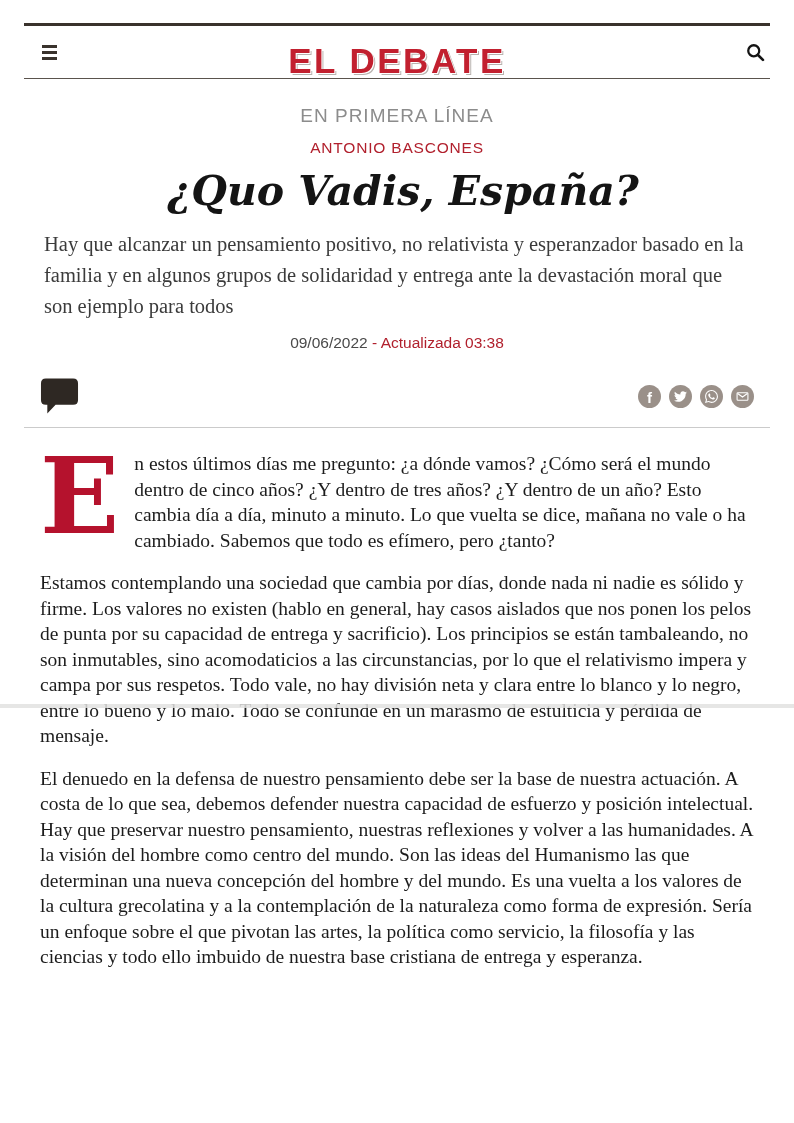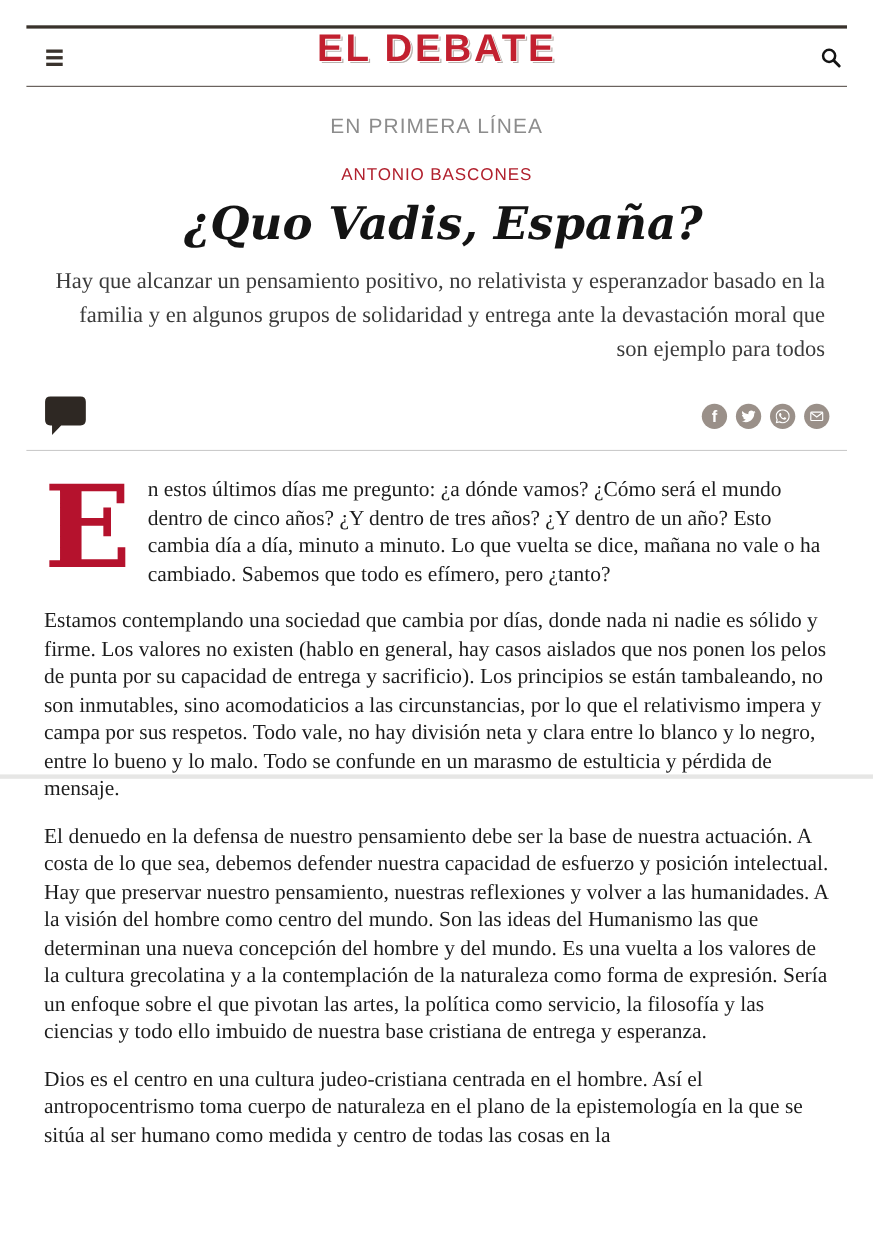--- a/index.html
+++ b/index.html
@@ -12,21 +12,21 @@
     overflow: hidden;
   }
   .page { position: relative; width: 794px; height: 1123px; background: #fff; }
 
   
   .site-header {
     margin: 23px 24px 0;
     border-top: 3px solid #39322c;
     border-bottom: 1px solid #5a534d;
     height: 56px;
-    display: flex; align-items: flex-start; gap: 28px;
+    display: flex; align-items: flex-end; gap: 28px;
   }
   .menu-btn {
     width: 44px; height: 100%;
     display: flex; flex-direction: column; justify-content: center; gap: 3px;
     cursor: pointer; background: none; border: none; padding: 0 0 0 18px;
   }
   .menu-btn .bar { width: 15px; height: 3px; background: #3a332d; }
   .brand {
     flex: 1; text-align: center;
     font-weight: bold; font-size: 35px; line-height: 1;
@@ -40,30 +40,30 @@
     display: flex; align-items: center; justify-content: flex-end;
     background: none; border: none; cursor: pointer; padding: 0 4px 0 0;
   }
 
   
   .kicker {
     margin-top: 26px; text-align: center;
     font-size: 19px; letter-spacing: 1px; color: #8c8c8c; cursor: pointer;
   }
   .author {
-    margin-top: 24px; text-align: center;
+    margin-top: 12px; text-align: center;
     font-size: 15.5px; letter-spacing: .8px; color: #b1202d; cursor: pointer;
   }
   .headline {
     margin: 12px auto 0; text-align: center;
     font-family: "DejaVu Serif", serif; font-style: italic; font-weight: 700;
     font-size: 41px; line-height: 45px; color: #141414; padding-left: 12px;
   }
   .standfirst {
-    margin: 15px auto 0; max-width: 706px; text-align: right;
+    margin: 15px auto 0; max-width: 706px; text-align: left;
     font-family: "Liberation Serif", serif;
     font-size: 20.5px; line-height: 31px; color: #3b3b3b;
   }
   .dateline {
     margin-top: 12px; text-align: center;
     font-size: 15.5px; color: #4a4a4a;
   }
   .dateline .updated { color: #b1202d; }
 
   
@@ -123,20 +123,24 @@
         <circle cx="10" cy="10" r="6.3" fill="none" stroke="#141414" stroke-width="2.6"></circle>
         <line x1="14.8" y1="14.8" x2="20.5" y2="20.5" stroke="#141414" stroke-width="3" stroke-linecap="round"></line>
       </svg>
     </button>
   </header>
 
   <div class="kicker">EN PRIMERA LÍNEA</div>
   <div class="author">ANTONIO BASCONES</div>
   <h1 class="headline">¿Quo Vadis, España?</h1>
   <h2 class="standfirst" style="font-weight:normal;">Hay que alcanzar un pensamiento positivo, no relativista y esperanzador basado en la familia y en algunos grupos de solidaridad y entrega ante la devastación moral que son ejemplo para todos</h2>
+  <div class="dateline">
+    <span>09/06/2022</span>
+    <span class="updated">- Actualizada 03:38</span>
+  </div>
 
   <div class="share-row">
     <button class="comments-btn" aria-label="comments">
       <svg width="39" height="38" viewBox="0 0 40 38">
         <path d="M6 1 H34 Q39 1 39 6 V23 Q39 28 34 28 H16 L7.5 37 V28 H6 Q1 28 1 23 V6 Q1 1 6 1 Z" fill="#2e2823"></path>
       </svg>
     </button>
     <div class="share-icons">
       <button class="share-circle" aria-label="facebook">
         <span class="fb-f">f</span>
@@ -161,18 +165,17 @@
   </div>
 
   <hr class="rule">
 
   <div class="article-body">
     <p>
       <span class="dropcap">E</span><span>n estos últimos días me pregunto: ¿a dónde vamos? ¿Cómo será el mundo dentro de cinco años? ¿Y dentro de tres años? ¿Y dentro de un año? Esto cambia día a día, minuto a minuto. Lo que vuelta se dice, mañana no vale o ha cambiado. Sabemos que todo es efímero, pero ¿tanto?</span>
     </p>
     <p>Estamos contemplando una sociedad que cambia por días, donde nada ni nadie es sólido y firme. Los valores no existen (hablo en general, hay casos aislados que nos ponen los pelos de punta por su capacidad de entrega y sacrificio). Los principios se están tambaleando, no son inmutables, sino acomodaticios a las circunstancias, por lo que el relativismo impera y campa por sus respetos. Todo vale, no hay división neta y clara entre lo blanco y lo negro, entre lo bueno y lo malo. Todo se confunde en un marasmo de estulticia y pérdida de mensaje.</p>
     <p>El denuedo en la defensa de nuestro pensamiento debe ser la base de nuestra actuación. A costa de lo que sea, debemos defender nuestra capacidad de esfuerzo y posición intelectual. Hay que preservar nuestro pensamiento, nuestras reflexiones y volver a las humanidades. A la visión del hombre como centro del mundo. Son las ideas del Humanismo las que determinan una nueva concepción del hombre y del mundo. Es una vuelta a los valores de la cultura grecolatina y a la contemplación de la naturaleza como forma de expresión. Sería un enfoque sobre el que pivotan las artes, la política como servicio, la filosofía y las ciencias y todo ello imbuido de nuestra base cristiana de entrega y esperanza.</p>
-    <p>Dios es el centro en una cultura judeo-cristiana centrada en el hombre. Así el antropocentrismo toma cuerpo de naturaleza en el plano de la epistemología en la que se sitúa al ser humano como medida y centro de todas las cosas en la</p>
   </div>
 
   <div class="page-seam"></div>
 
 </div>
 
 </body></html>

